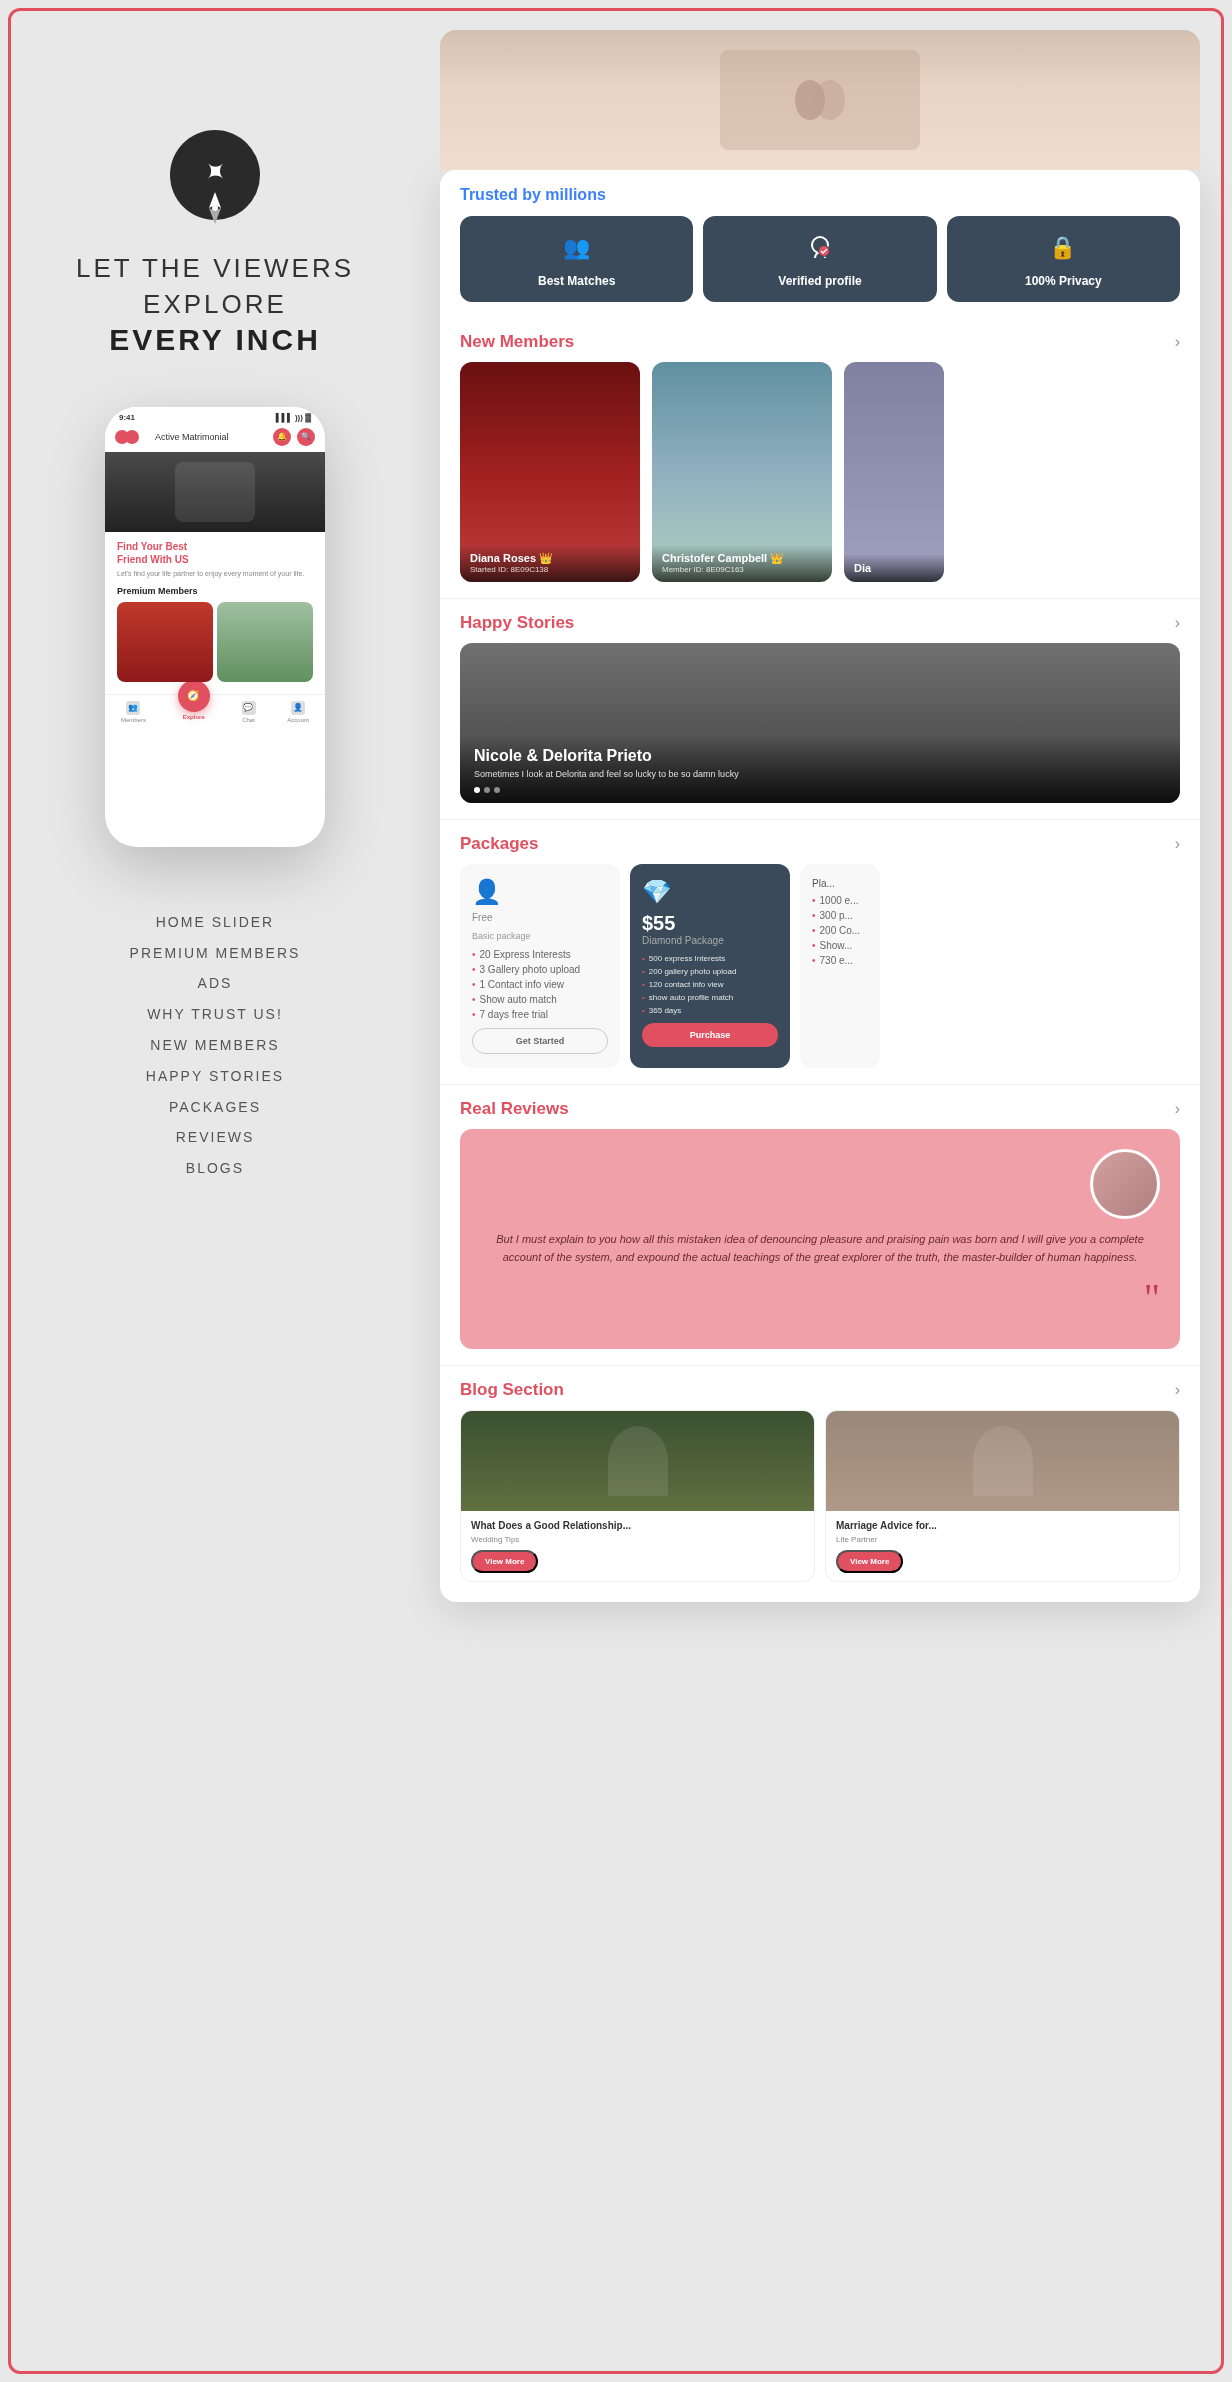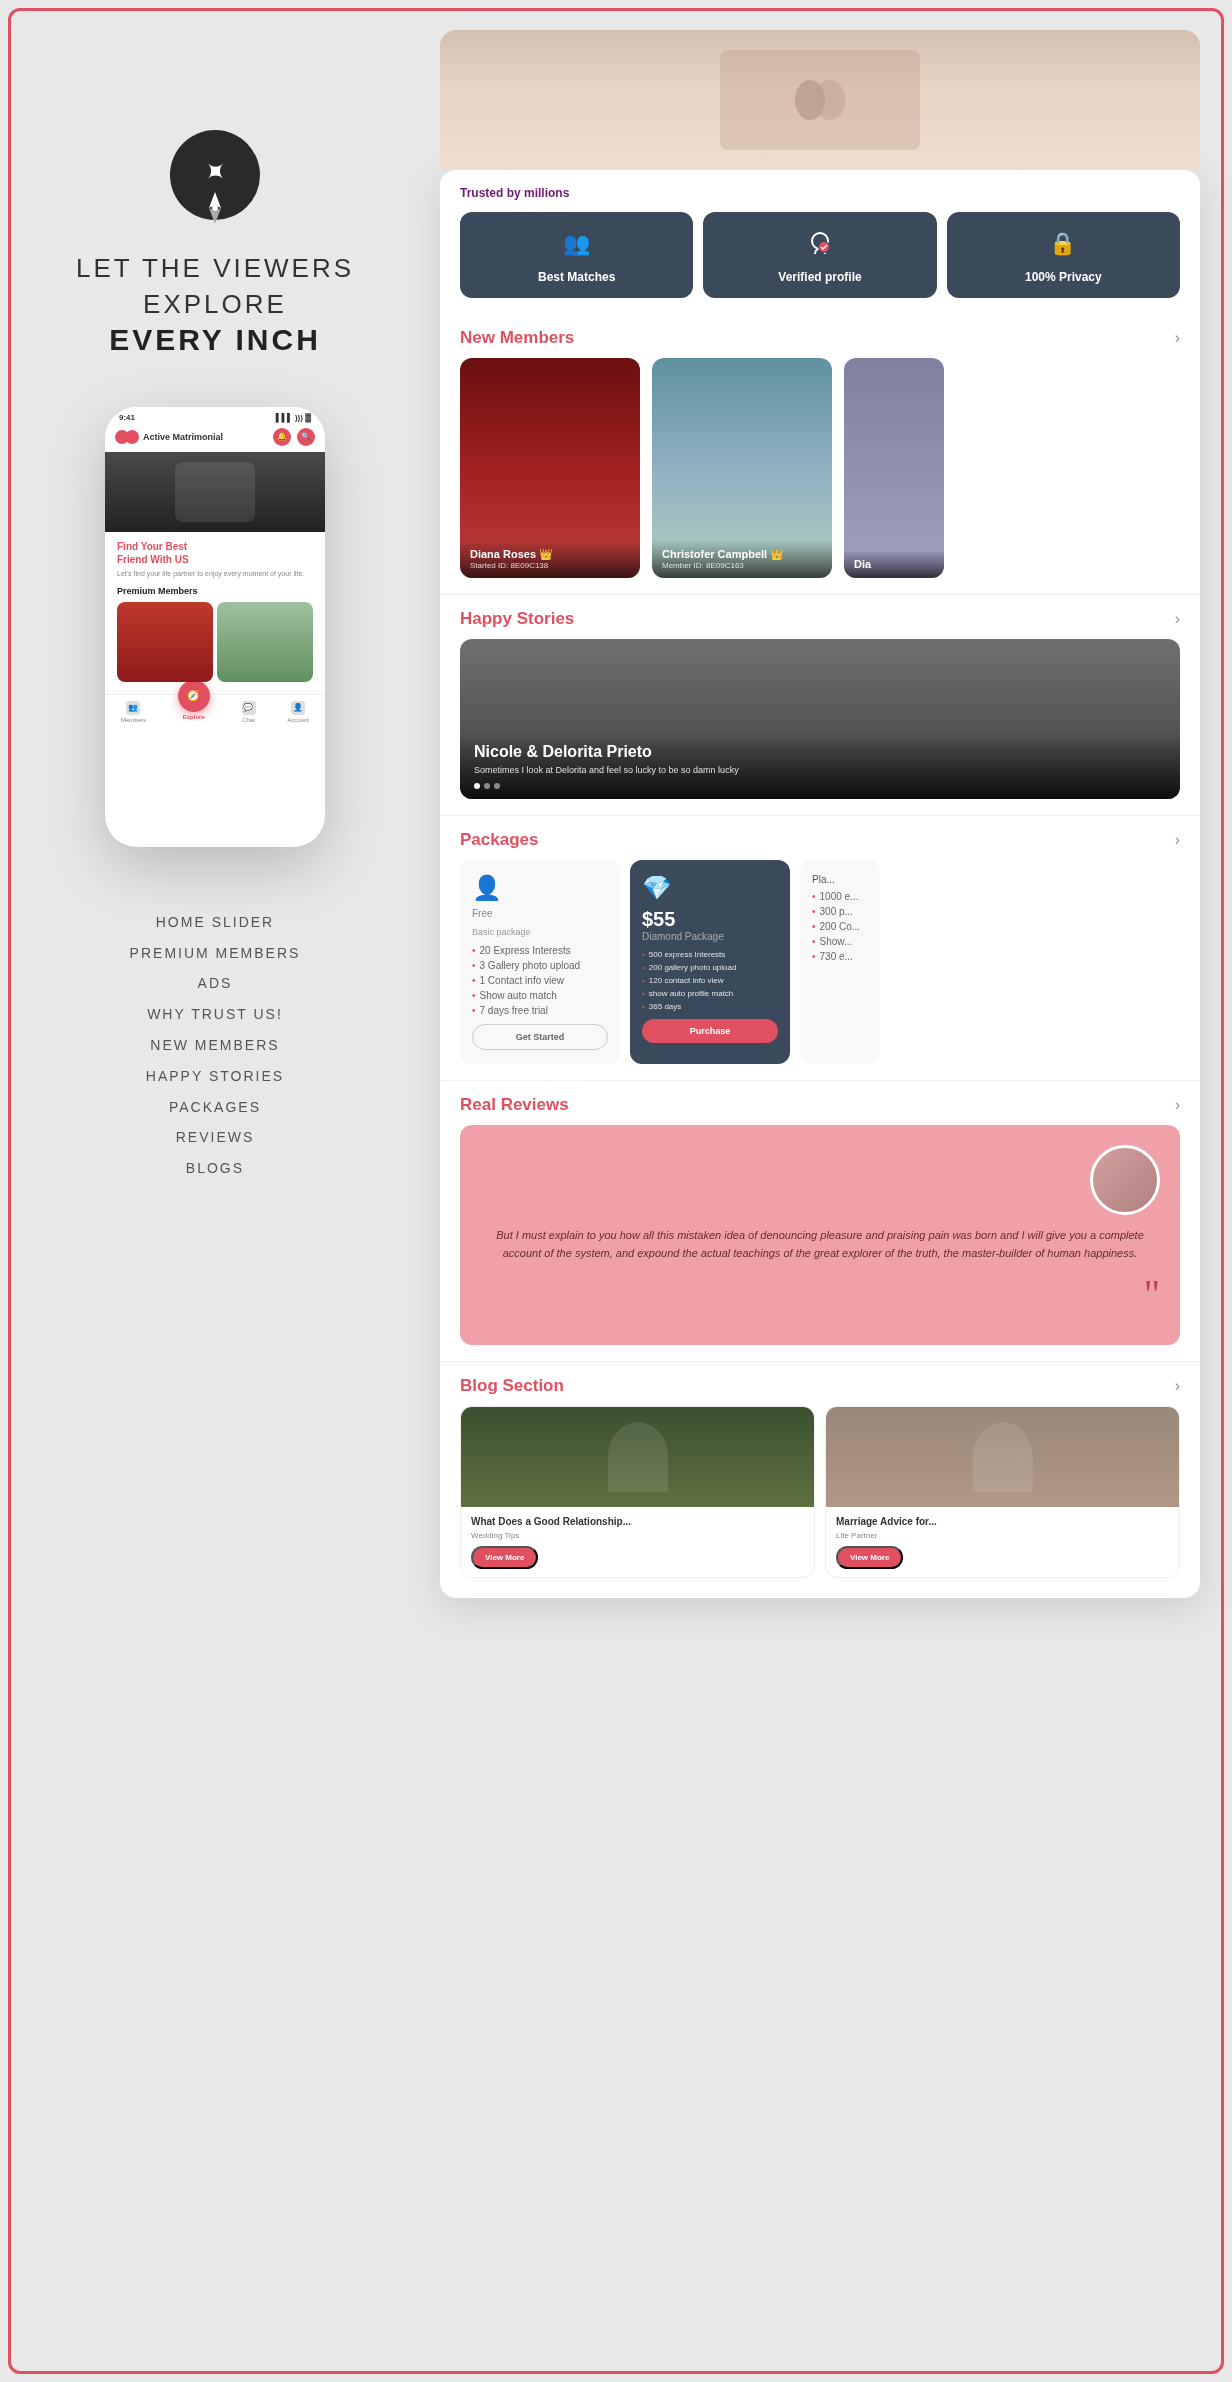--- a/index.html
+++ b/index.html
@@ -102,22 +102,23 @@
       padding: 4px 10px 6px;
       background: white;
     }
     .phone-logo {
       display: flex;
       align-items: center;
       gap: 4px;
     }
     .phone-logo-text {
       font-size: 9px;
-      font-weight: bold;
+      font-weight: normal;
       color: #333;
+      margin-left: 12px;
     }
     .phone-header-icons {
       display: flex;
       gap: 6px;
     }
     .phone-header-icon {
       width: 18px; height: 18px;
       background: #e05060;
       border-radius: 50%;
       display: flex; align-items: center; justify-content: center;
@@ -255,22 +256,22 @@
       box-shadow: 0 10px 40px rgba(0,0,0,0.12);
       width: 100%;
     }
 
     
     .trusted-section {
       padding: 16px 20px;
       background: white;
     }
     .trusted-title {
-      color: #701a75;
-      font-size: 12px;
+      color: #3b82f6;
+      font-size: 16px;
       font-weight: bold;
       margin-bottom: 12px;
     }
     .trusted-cards {
       display: flex;
       gap: 10px;
     }
     .trusted-card {
       background: #3a4a5a;
       border-radius: 12px;

